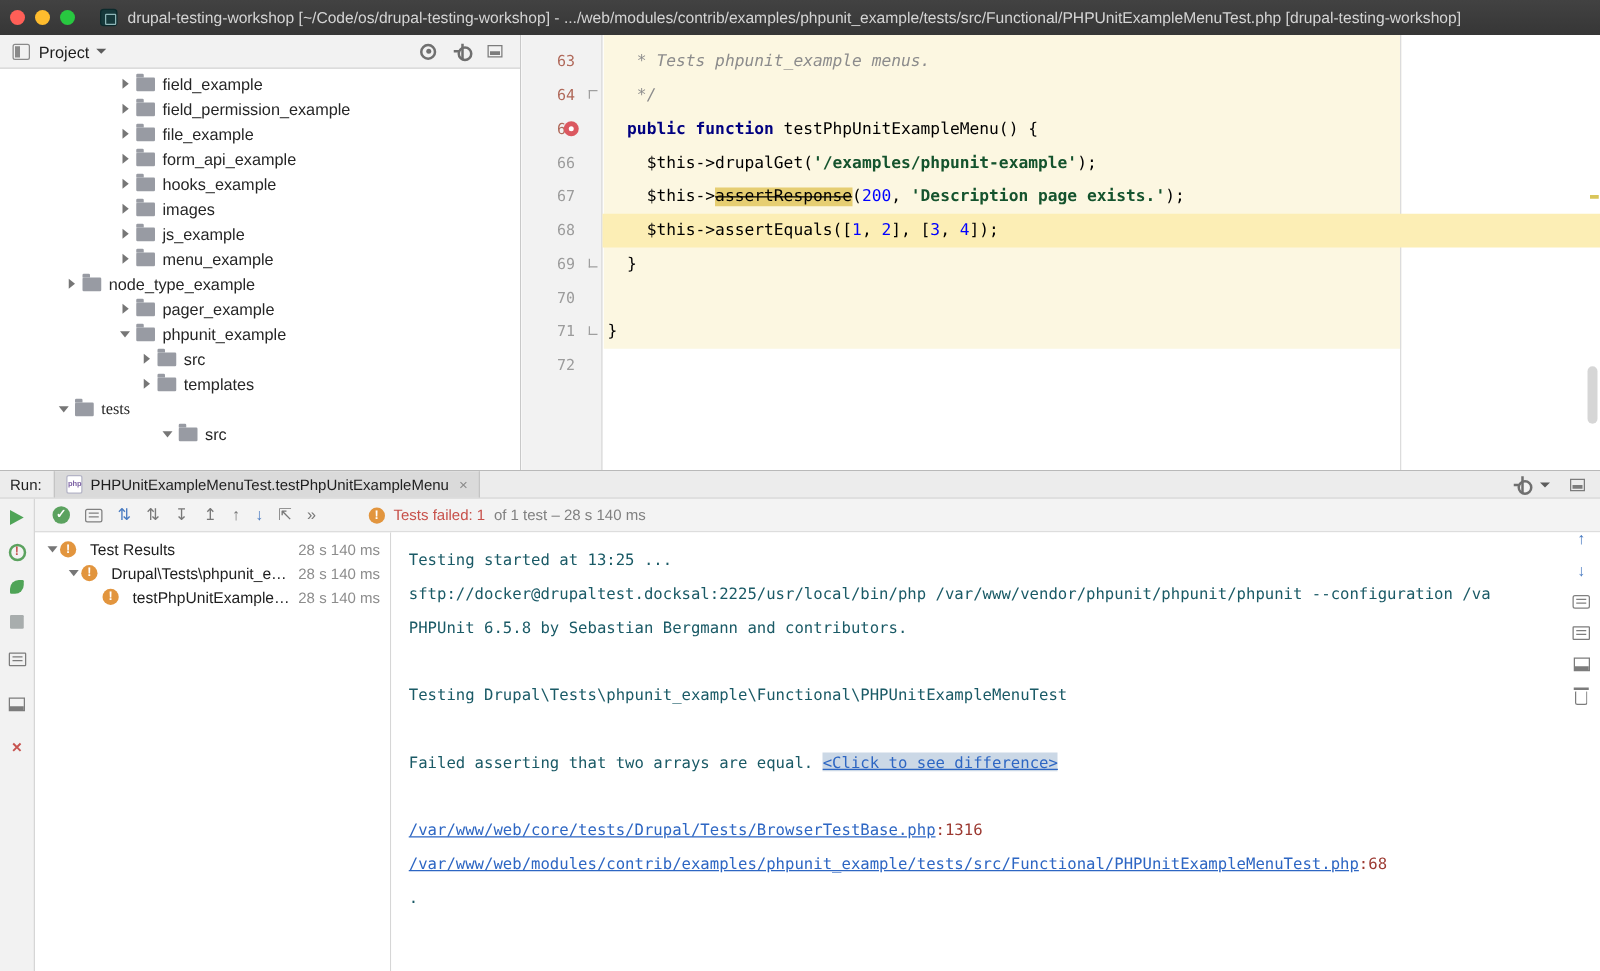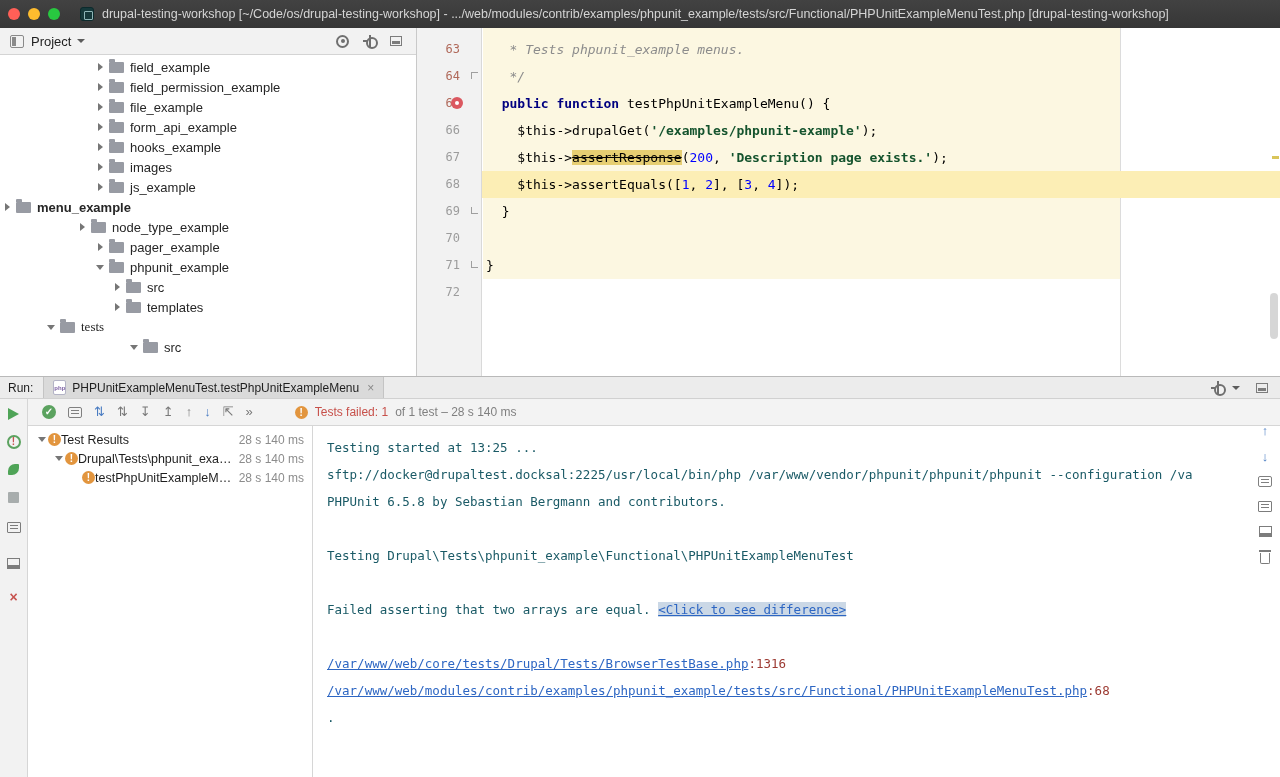--- a/index.html
+++ b/index.html
@@ -91,21 +91,21 @@
 .ic-box::before{content:"";position:absolute;left:2px;right:2px;top:2px;height:1px;background:#808080;box-shadow:0 3px 0 #808080}
 .glyph{color:#787878;font-size:13px;line-height:14px}
 .glyph.blue{color:#4a7cc2}
 .status{display:flex;align-items:center;gap:7px;margin-left:30px;white-space:nowrap}
 .ic-fail{width:13px;height:13px;border-radius:50%;background:#e2953e;color:#fff;font-size:10px;font-weight:bold;line-height:13px;text-align:center;flex:none}
 .st-fail{color:#c7504a}
 .st-detail{color:#808080}
 .test-main{flex:1;display:flex;min-height:0;background:#fff}
 .test-tree{width:285px;flex:none;border-right:1px solid #d6d6d6;padding-top:4px;overflow:hidden}
 .tt-row{height:19px;display:flex;align-items:center;font-size:12.5px;color:#1e1e1e;padding-right:8px}
-.tt-label{min-width:0;overflow:hidden;text-overflow:ellipsis;white-space:nowrap;margin-left:0}
+.tt-label{min-width:0;overflow:hidden;text-overflow:ellipsis;white-space:nowrap;margin-left:11px}
 .tt-time{margin-left:auto;color:#8c8c8c;font-size:12px;flex:none;padding-left:6px}
 .chev.sm{width:12px}
 .console{flex:1;position:relative;background:#fff;padding:8px 34px 0 14px;font-family:"DejaVu Sans Mono",monospace;font-size:12.5px;overflow:hidden}
 .c-line{height:27px;line-height:27px;white-space:pre}
 .c-out{color:#1a5a66}
 .c-link{color:#2d66c3;text-decoration:underline}
 .c-linkhl{color:#2d66c3;text-decoration:underline;background:#cbd8e6}
 .c-lineno{color:#9c3a32}
 .console-strip{position:absolute;right:0;top:424px;width:30px;display:flex;flex-direction:column;align-items:center;gap:12px}
 .ic-trash{width:10px;height:11px;border:1px solid #7c7c7c;border-top:none;border-radius:0 0 2px 2px;position:relative;margin-top:4px}
@@ -166,26 +166,26 @@
           <div class="tree-row" style="padding-left: 93px;">
             <span class="chev right"></span>
             <span class="folder"></span>
             <span>images</span>
           </div>
           <div class="tree-row" style="padding-left: 93px;">
             <span class="chev right"></span>
             <span class="folder"></span>
             <span>js_example</span>
           </div>
-          <div class="tree-row" style=" font-weight: bold;">
+          <div class="tree-row" style="padding-left: 93px;">
             <span class="chev right"></span>
             <span class="folder"></span>
             <span>menu_example</span>
           </div>
-          <div class="tree-row" style="padding-left: 75px;">
+          <div class="tree-row" style="padding-left: 50px;">
             <span class="chev right"></span>
             <span class="folder"></span>
             <span>node_type_example</span>
           </div>
           <div class="tree-row" style="padding-left: 93px;">
             <span class="chev right"></span>
             <span class="folder"></span>
             <span>pager_example</span>
           </div>
           <div class="tree-row" style="padding-left: 93px; align-items: center;">

